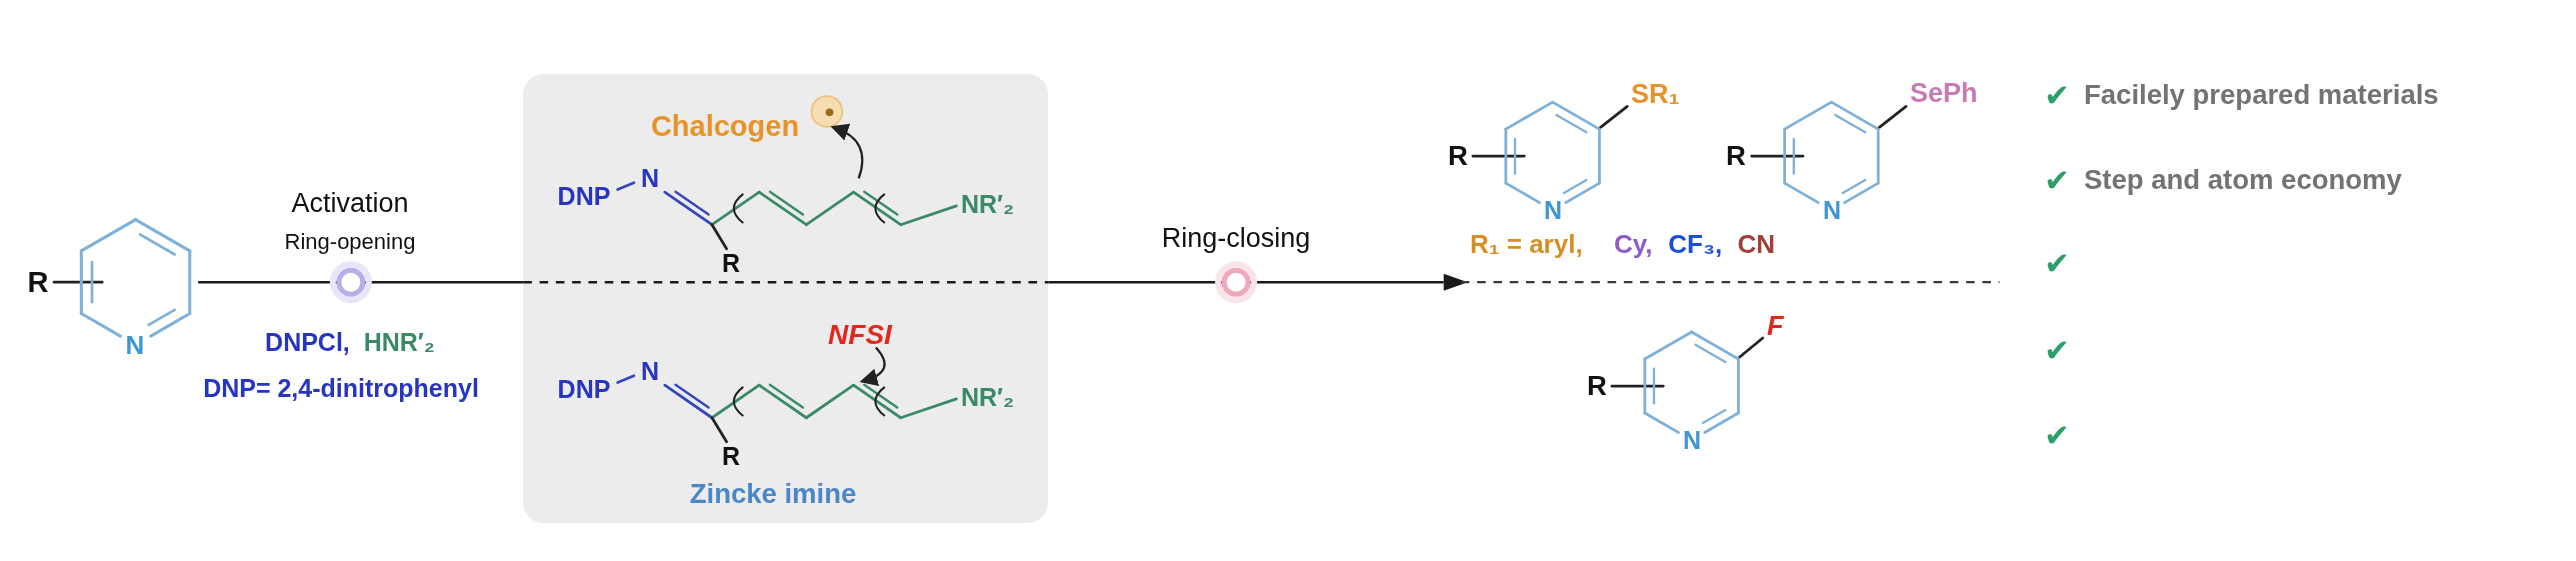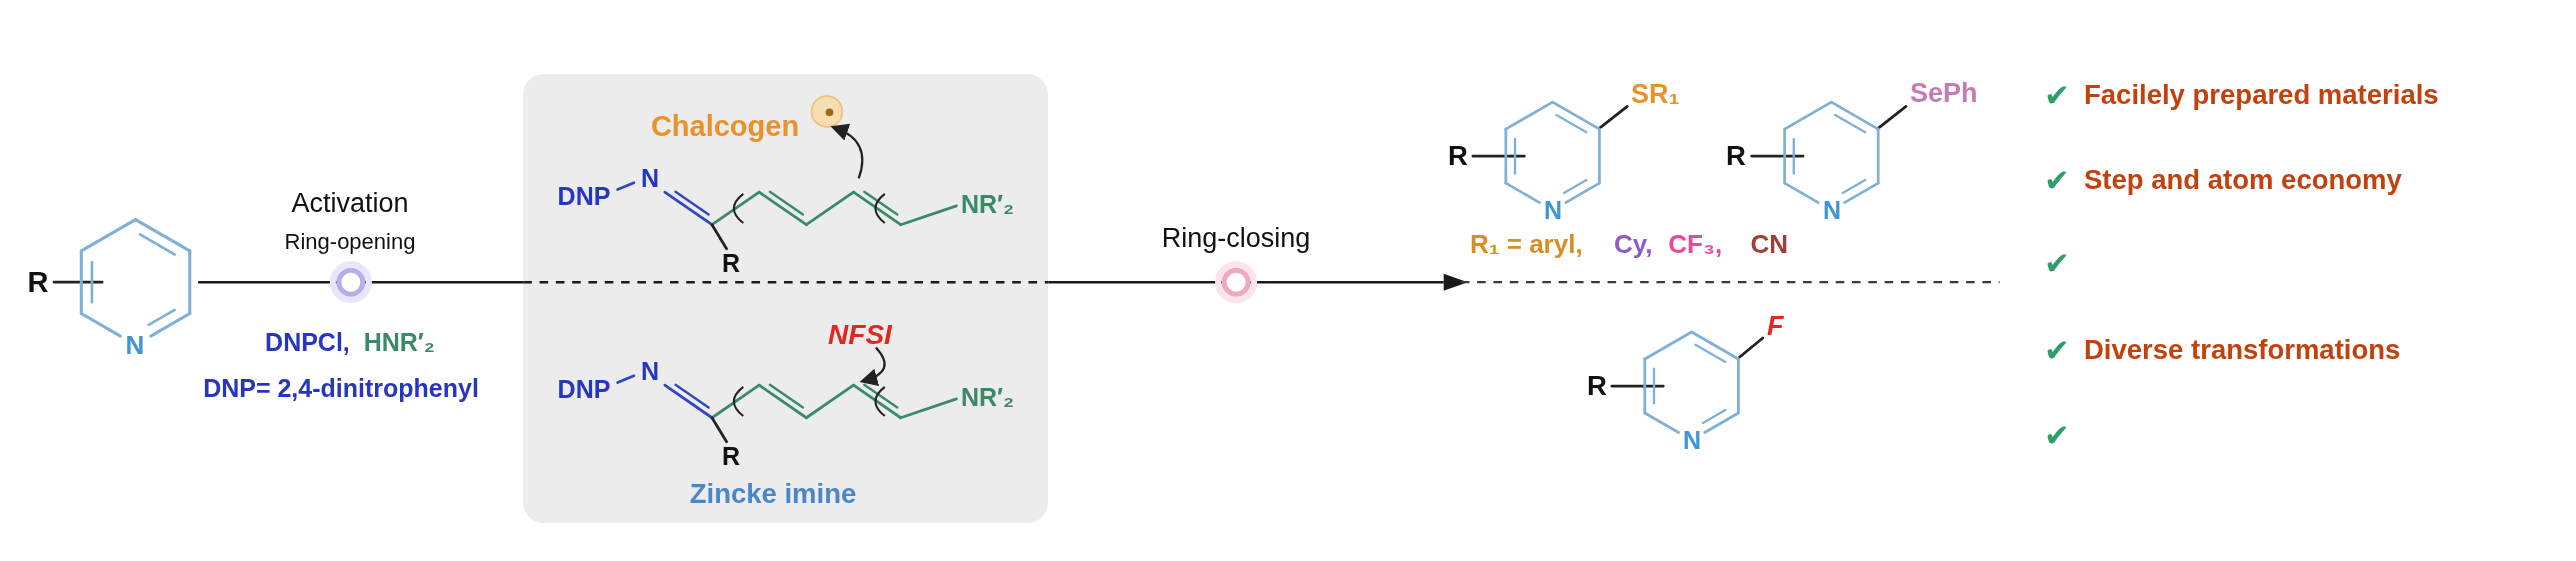--- a/index.html
+++ b/index.html
@@ -17,25 +17,25 @@
   .bond{stroke:#222;stroke-width:3.2;stroke-linecap:round;}
   .curve{fill:none;stroke:#222;stroke-width:2.6;}
   .blue{color:#2636c0;}
   .green{color:#3a8a68;}
   .orange{color:#e8922a;}
   .red{color:#e0281e;font-style:italic;}
   .pink{color:#c77bb5;}
   .steel{color:#4a86c8;}
   .nblue{color:#3e96d2;}
   .ink{color:#111111;}
-  .brick{color:#c2410c;}
+  .brick{color:#737373;}
   .check{color:#2e9e6b;}
   .mustard{color:#d98e24;}
   .purple{color:#8e5bc8;}
-  .teal{color:#ec4899;}
+  .teal{color:#1d4ed8;}
   .maroon{color:#a04038;}
 </style>
 </head>
 <body>
 
 <div class="canvas">
 
   <div class="graybox"></div>
 
   <svg class="layer" width="2576" height="561" viewBox="0 0 3001 654">
@@ -180,34 +180,33 @@
   <div class="t l orange" style="left:1631px;top:94px;font-size:27px">SR₁</div>
 
   <div class="t c ink" style="left:1736px;top:156px;font-size:27.5px">R</div>
   <div class="t c nblue" style="left:1832px;top:210px;font-size:25px">N</div>
   <div class="t l pink" style="left:1910px;top:93px;font-size:27px">SePh</div>
 
   <div class="t l" style="left:1470px;top:244px;font-size:26px">
     <span class="mustard">R₁ = aryl,</span>
     <span class="purple" style="margin-left:24px">Cy,</span>
     <span class="teal" style="margin-left:8.6px">CF₃,</span>
-    <span class="maroon" style="margin-left:21px">CN</span>
+    <span class="maroon" style="margin-left:8px">CN</span>
   </div>
 
   <div class="t c ink" style="left:1597px;top:386px;font-size:27.5px">R</div>
   <div class="t c nblue" style="left:1692px;top:440px;font-size:25px">N</div>
   <div class="t l red" style="left:1767px;top:326px;font-size:27px">F</div>
 
   <div class="t c check" style="left:2057px;top:95px;font-size:31px">✔</div>
   <div class="t l brick" style="left:2084px;top:95px;font-size:27.5px">Facilely prepared materials</div>
 
   <div class="t c check" style="left:2057px;top:180px;font-size:31px">✔</div>
   <div class="t l brick" style="left:2084px;top:180px;font-size:27.5px">Step and atom economy</div>
 
   <div class="t c check" style="left:2057px;top:263px;font-size:31px">✔</div>
 
   <div class="t c check" style="left:2057px;top:350px;font-size:31px">✔</div>
-  <div class="t l brick" style="left:2084px;top:350px;font-size:27.5px">Diverse transformations</div>
 
   <div class="t c check" style="left:2057px;top:435px;font-size:31px">✔</div>
 
 </div>
 
 
 </body></html>

